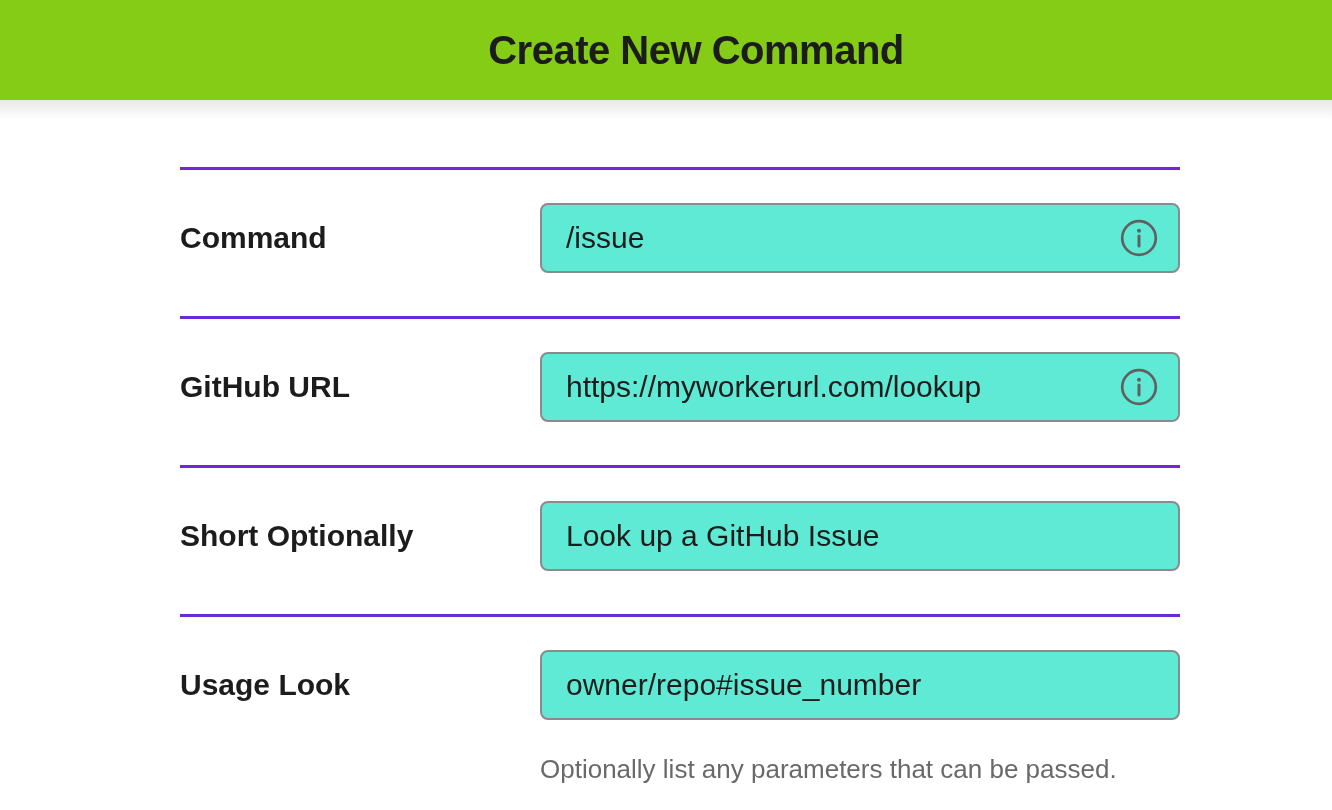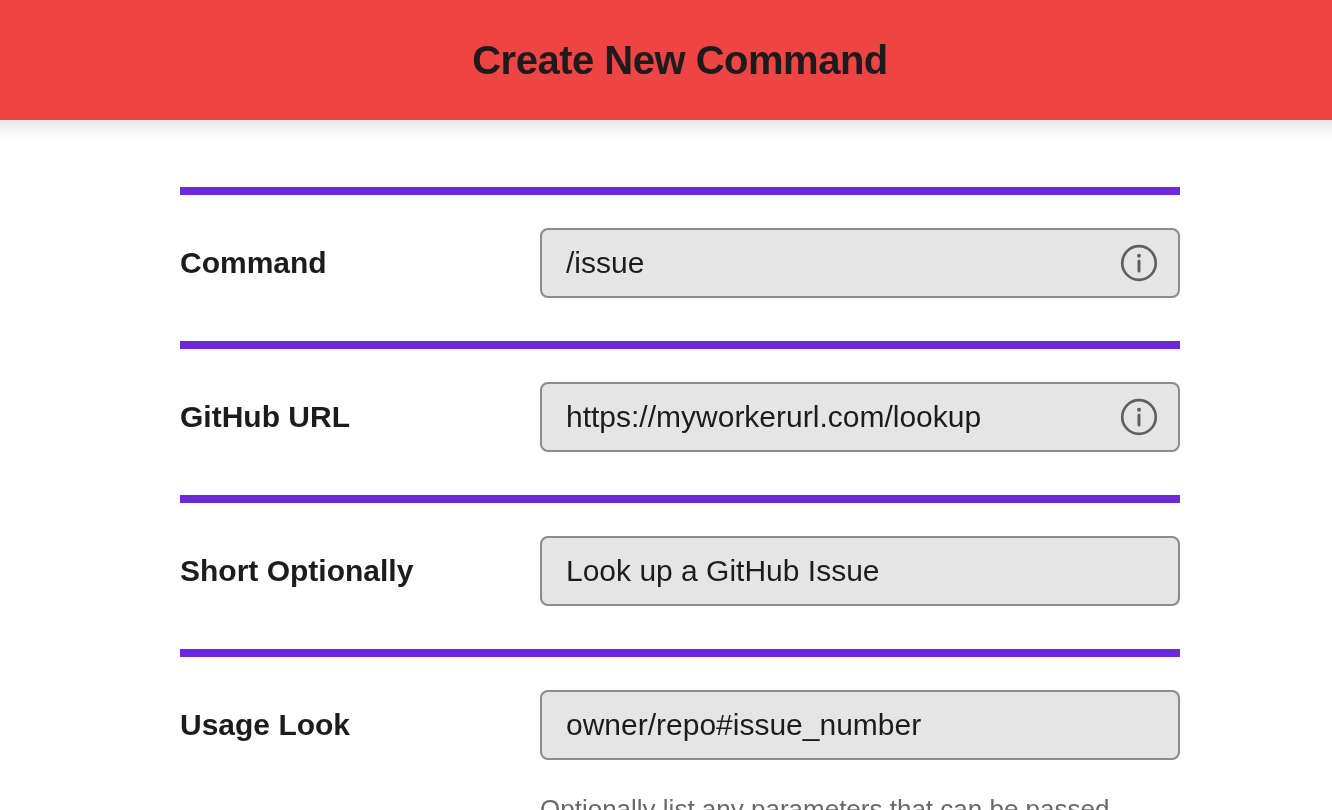--- a/index.html
+++ b/index.html
@@ -6,24 +6,25 @@
   html, body {
     width: 1332px;
     height: 810px;
     background: #ffffff;
     font-family: "Liberation Sans", "DejaVu Sans", sans-serif;
     color: #1d1c1d;
     overflow: hidden;
   }
   .header {
     position: relative;
-    height: 120px;
-    background: #ef4444;
+    height: 100px;
+    background: #84cc16;
     display: flex;
     align-items: center;
+    padding-left: 16px;
   }
   .header::after {
     content: "";
     position: absolute;
     top: 100%;
     left: 0;
     right: 0;
     height: 20px;
     background: linear-gradient(to bottom, rgba(0,0,0,0.09), rgba(0,0,0,0));
     pointer-events: none;
@@ -38,21 +39,21 @@
     font-weight: 700;
     letter-spacing: -0.5px;
     color: #1d1c1d;
   }
   .form-container {
     width: 1000px;
     margin-left: 180px;
     padding-top: 67px;
   }
   .field-row {
-    border-top: 8px solid #6d28d9;
+    border-top: 3px solid #6d28d9;
     padding: 33px 0 43px 0;
     display: flex;
     align-items: flex-start;
   }
   .field-label {
     width: 360px;
     flex-shrink: 0;
     font-size: 30px;
     font-weight: 700;
     line-height: 70px;
@@ -65,21 +66,21 @@
   }
   .input-wrap {
     position: relative;
     width: 100%;
   }
   .text-input {
     width: 100%;
     height: 70px;
     border: 2px solid #8b8b8b;
     border-radius: 8px;
-    background: #e5e5e5;
+    background: #5eead4;
     font-family: inherit;
     font-size: 30px;
     color: #1d1c1d;
     padding: 0 64px 0 24px;
     outline: none;
   }
   .text-input.no-icon { }
   .info-icon {
     position: absolute;
     top: 50%;

